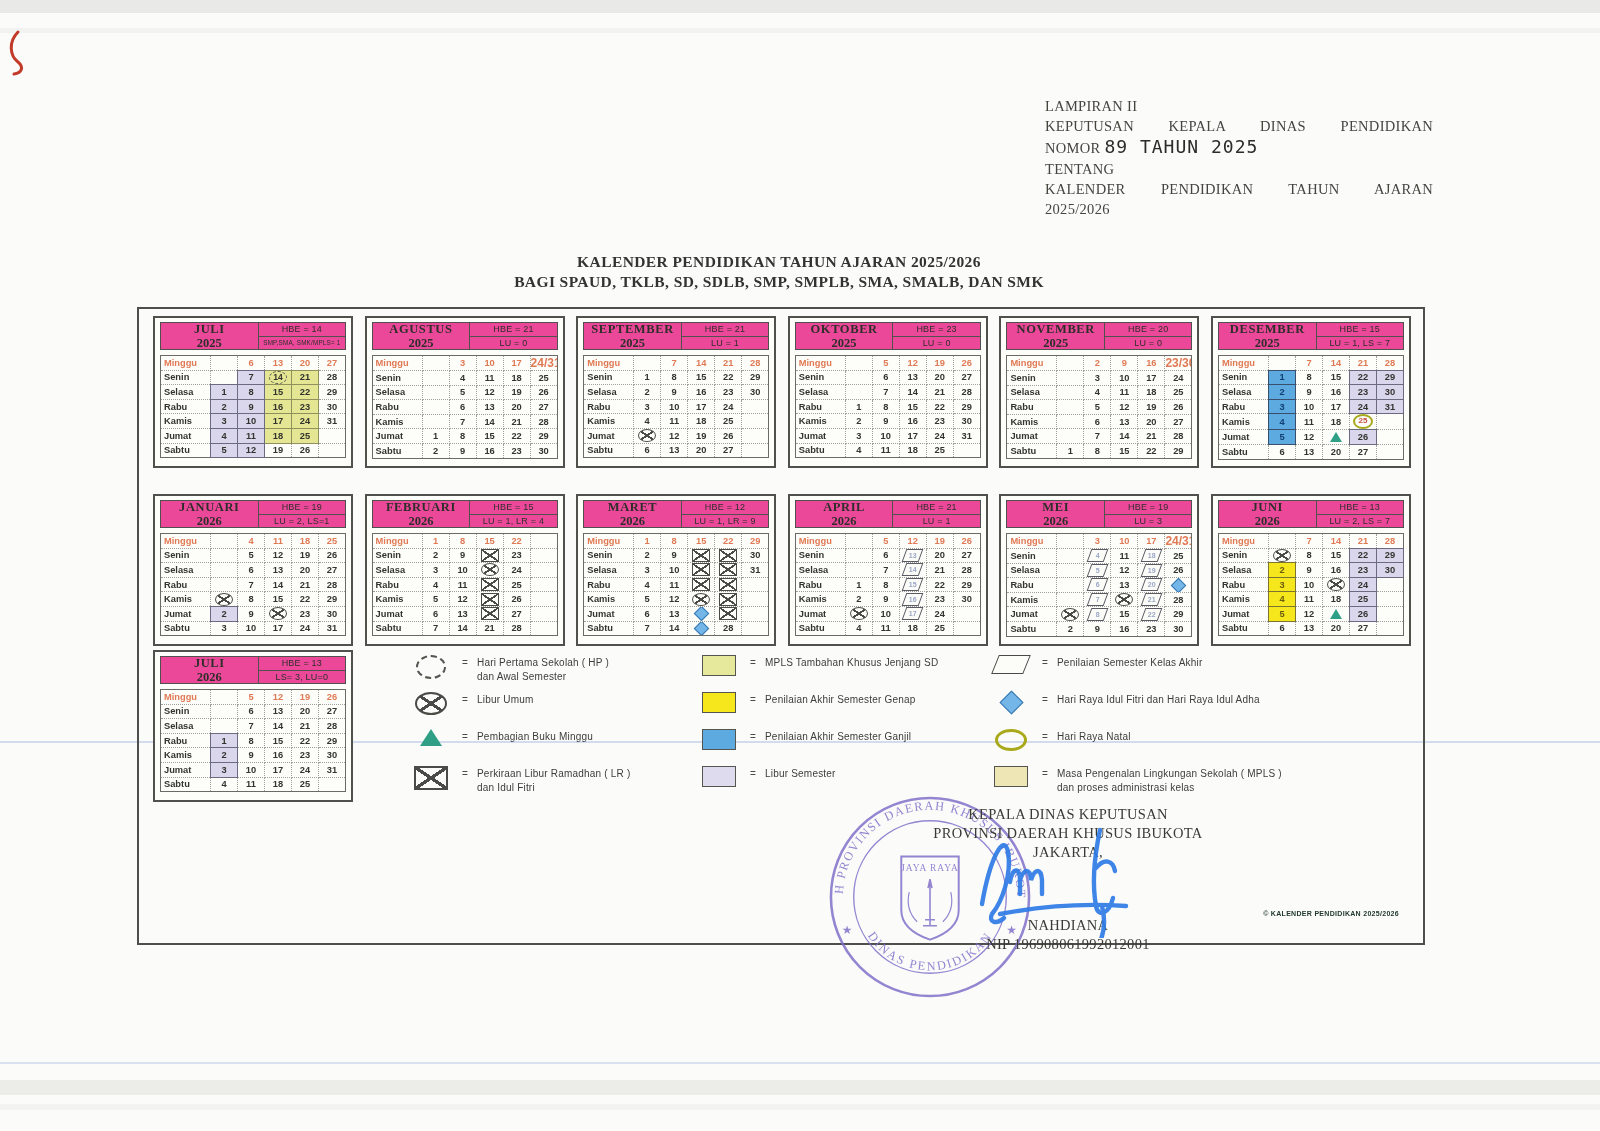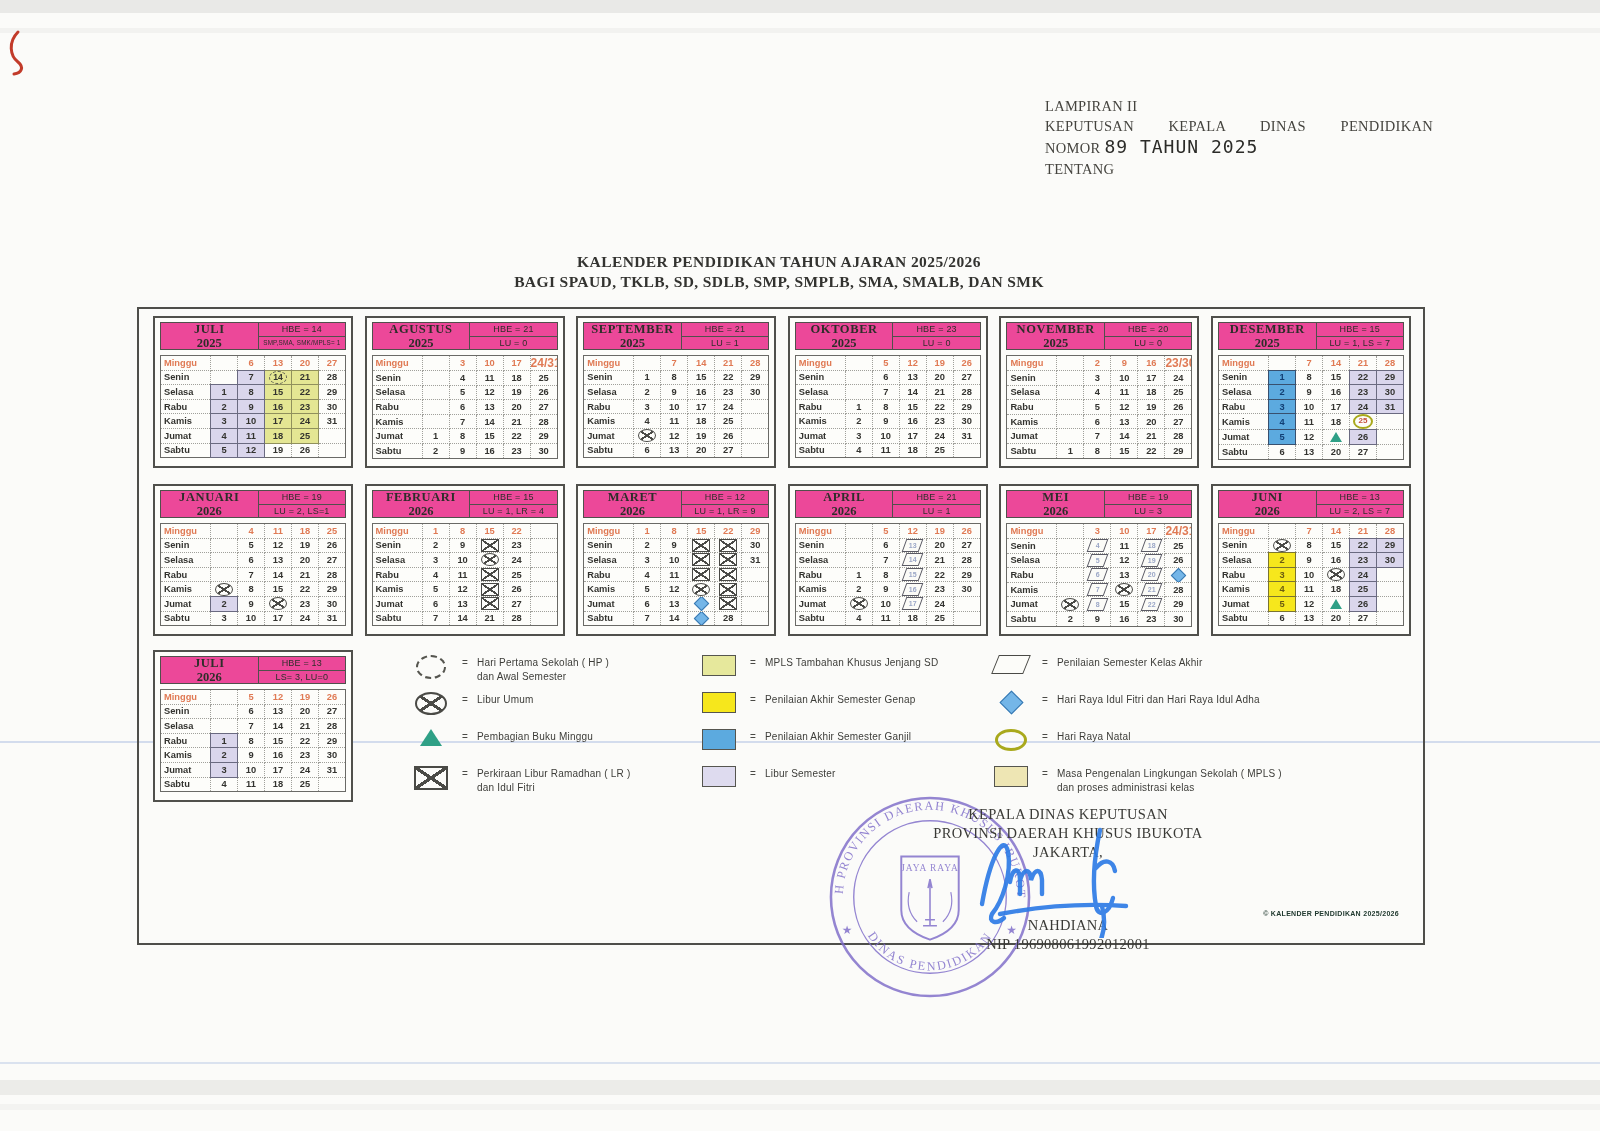--- a/index.html
+++ b/index.html
@@ -35,21 +35,21 @@
     font-size:15.5px;line-height:20px;letter-spacing:.4px;
   }
 
   
   .outer-box{
     position:absolute;left:137px;top:307px;width:1284px;height:634px;
     border:2px solid #4e4e4a;background:transparent;
   }
   .cal-row{position:absolute;left:14px;right:12px;display:flex;justify-content:space-between;}
   #cal-row-1{top:7px;}
-  #cal-row-2{top:175px;align-items:flex-end;}
+  #cal-row-2{top:185px;align-items:flex-end;}
   #cal-row-3{position:absolute;left:14px;right:12px;top:341px;display:flex;}
 
   
   .cal-card{
     width:200px;height:152px;box-sizing:border-box;background:#fdfdfa;
     border:2px solid #50504c;padding:4px 5px;
   }
   .cal-head{border:1.5px solid #50504c;display:flex;height:28px;box-sizing:border-box;background:#ec4899;}
   .cal-head-left{flex:1.12;border-right:1.5px solid #50504c;display:flex;flex-direction:column;align-items:center;justify-content:center;
     font-family:"Liberation Serif",serif;font-weight:bold;color:#2e2e2a;}
@@ -129,20 +129,22 @@
 </svg>
 
 <div class="header-block">
   <div>LAMPIRAN II</div>
   <div class="just">KEPUTUSAN KEPALA DINAS PENDIDIKAN</div>
   <div class="nomor-line">
     <span>NOMOR</span>
     <span class="nomor-value">89 TAHUN 2025</span>
   </div>
   <div>TENTANG</div>
+  <div class="just">KALENDER PENDIDIKAN TAHUN AJARAN</div>
+  <div>2025/2026</div>
 </div>
 
 <div class="main-title">
   <div>KALENDER PENDIDIKAN TAHUN AJARAN 2025/2026</div>
   <div>BAGI SPAUD, TKLB, SD, SDLB, SMP, SMPLB, SMA, SMALB, DAN SMK</div>
 </div>
 
 <div class="outer-box">
   <div class="cal-row" id="cal-row-1">
       <div class="cal-card">

